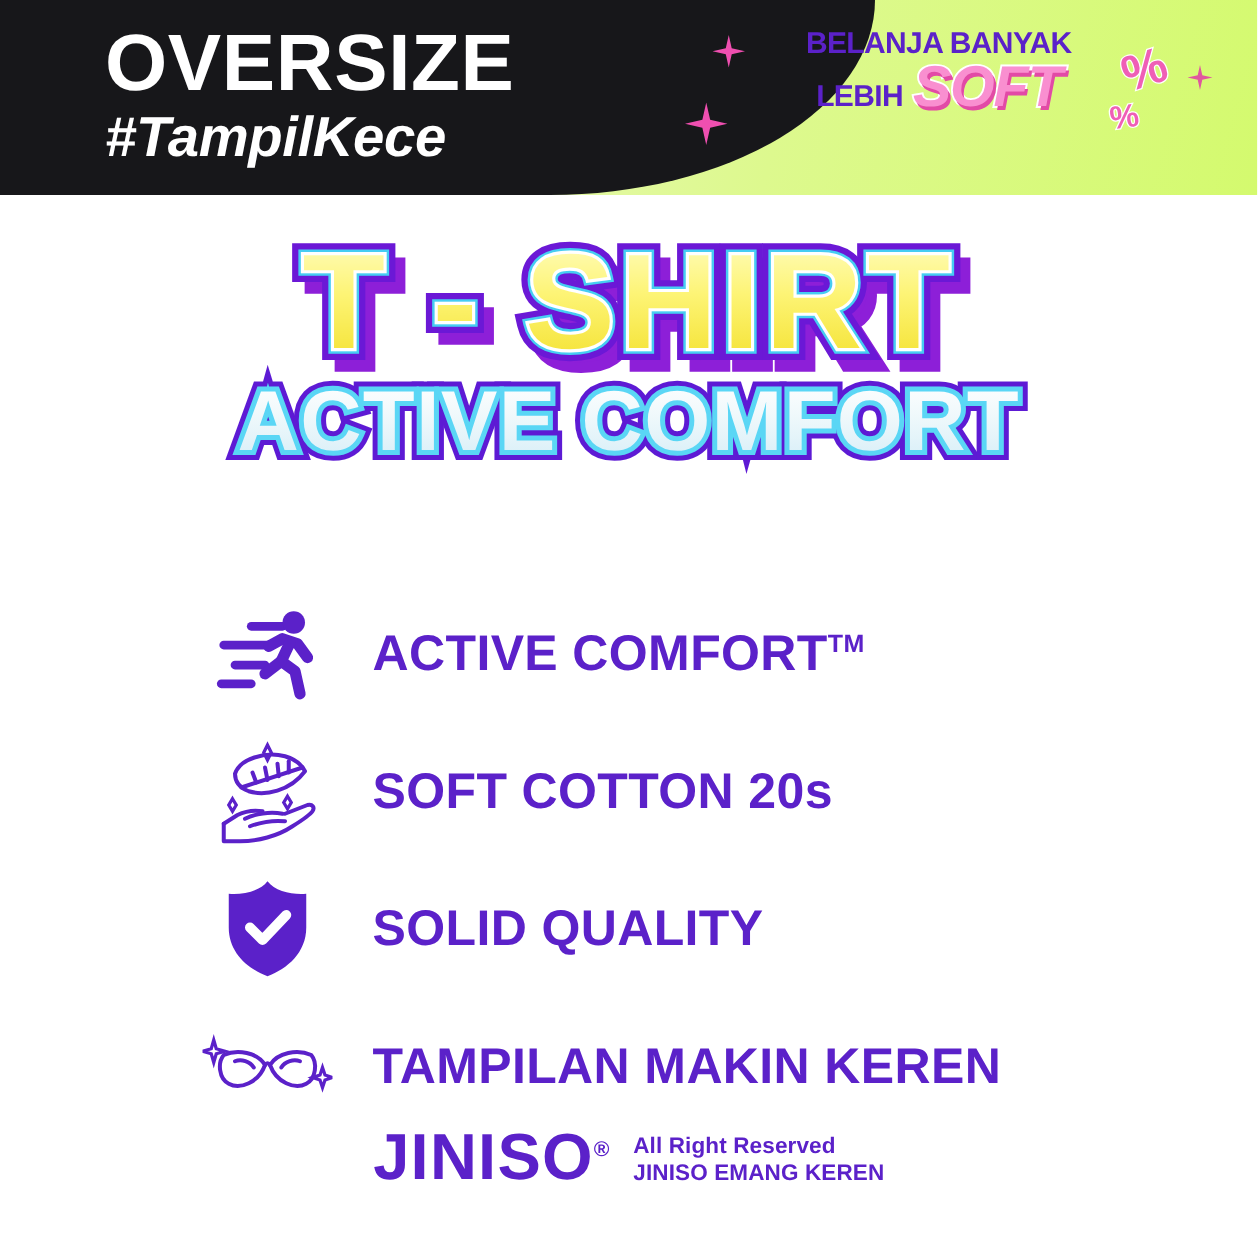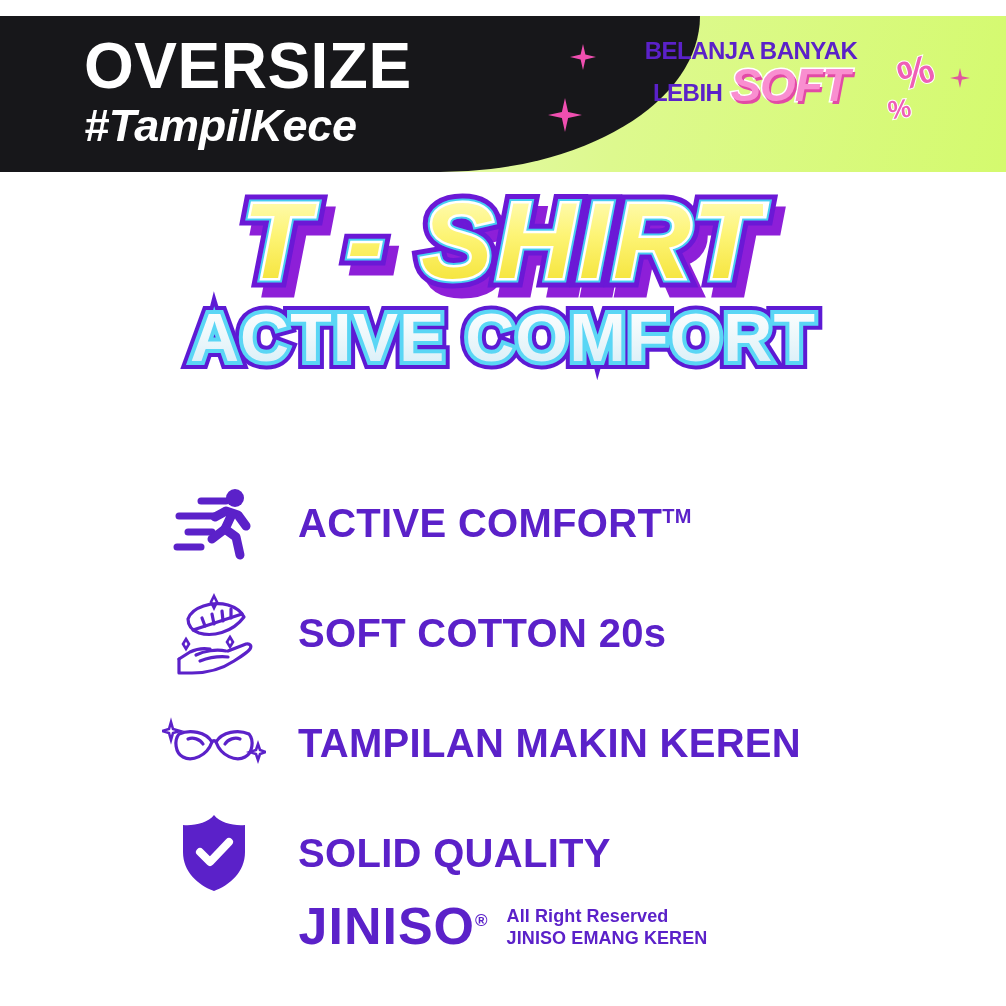--- a/index.html
+++ b/index.html
@@ -16,21 +16,21 @@
     width: 1006px;
     height: 1006px;
     background: #ffffff;
     overflow: hidden;
   }
 
   
   .header {
     position: absolute;
     left: 0;
-    top: 16px;
+    top: 0;
     width: 1006px;
     height: 156px;
     overflow: hidden;
   }
   .header-green {
     position: absolute;
     inset: 0;
     background: linear-gradient(105deg, #f2fbd4 0%, #eaf9bc 28%, #ddf98e 62%, #d4fa6e 100%);
   }
   .header-black {
@@ -137,21 +137,20 @@
     position: absolute;
     left: 0;
     top: 186px;
     width: 1006px;
     text-align: center;
   }
   .t-shirt-wrap {
     position: relative;
     display: inline-block;
     line-height: 1.02;
-    font-style: italic;
   }
   .t-layer {
     font-size: 108px;
     font-weight: 700;
     letter-spacing: 4px;
     line-height: 1.02;
     font-family: "Liberation Sans", sans-serif;
     white-space: nowrap;
   }
   .t-shadow {
@@ -419,47 +418,47 @@
             <path d="M20 50 L23 55 L20 60 L17 55 Z"></path>
             <path d="M64 48 L67 53 L64 58 L61 53 Z"></path>
           </g>
         </svg>
       </div>
       <div class="feature-label">SOFT COTTON 20s</div>
     </div>
 
     <div class="feature-row">
       <div class="feature-icon">
+        <svg width="72" height="82" viewBox="0 0 72 82">
+          <path d="M36 3 C30 11, 16 14, 5 13 L5 40 C5 60, 20 73, 36 79 C52 73, 67 60, 67 40 L67 13 C56 14, 42 11, 36 3 Z" fill="#5b21c9"></path>
+          <path d="M22 40 L32 50 L51 30" fill="none" stroke="#ffffff" stroke-width="8" stroke-linecap="round" stroke-linejoin="round"></path>
+        </svg>
+      </div>
+      <div class="feature-label">SOLID QUALITY</div>
+    </div>
+
+    <div class="feature-row">
+      <div class="feature-icon">
         <svg width="104" height="62" viewBox="0 0 104 62">
           <g fill="none" stroke="#5b21c9" stroke-width="3.2" stroke-linecap="round" stroke-linejoin="round">
             <path d="M17 22 C28 17, 44 20, 50 30 C45 44, 30 50, 21 45 C13 41, 12 28, 17 22 Z"></path>
             <path d="M87 22 C76 17, 60 20, 54 30 C59 44, 74 50, 83 45 C91 41, 92 28, 87 22 Z"></path>
             <path d="M50 30 C51 28, 53 28, 54 30"></path>
             <path d="M26 27 C31 25, 38 27, 41 32"></path>
             <path d="M78 27 C73 25, 66 27, 63 32"></path>
           </g>
           <g fill="none" stroke="#5b21c9" stroke-width="2.6" stroke-linecap="round">
             <path d="M9 10 L11 17 L18 19 L11 21 L9 28 L7 21 L0 19 L7 17 Z"></path>
             <path d="M96 32 L98 38 L104 40 L98 42 L96 48 L94 42 L88 40 L94 38 Z"></path>
           </g>
         </svg>
       </div>
       <div class="feature-label">TAMPILAN MAKIN KEREN</div>
     </div>
 
-    <div class="feature-row">
-      <div class="feature-icon">
-        <svg width="72" height="82" viewBox="0 0 72 82">
-          <path d="M36 3 C30 11, 16 14, 5 13 L5 40 C5 60, 20 73, 36 79 C52 73, 67 60, 67 40 L67 13 C56 14, 42 11, 36 3 Z" fill="#5b21c9"></path>
-          <path d="M22 40 L32 50 L51 30" fill="none" stroke="#ffffff" stroke-width="8" stroke-linecap="round" stroke-linejoin="round"></path>
-        </svg>
-      </div>
-      <div class="feature-label">SOLID QUALITY</div>
-    </div>
-
   </div>
 
   <div class="footer">
     <div class="brand">
       <span>JINISO</span><span class="reg">®</span>
     </div>
     <div class="tagline">
       <div>All Right Reserved</div>
       <div>JINISO EMANG KEREN</div>
     </div>

